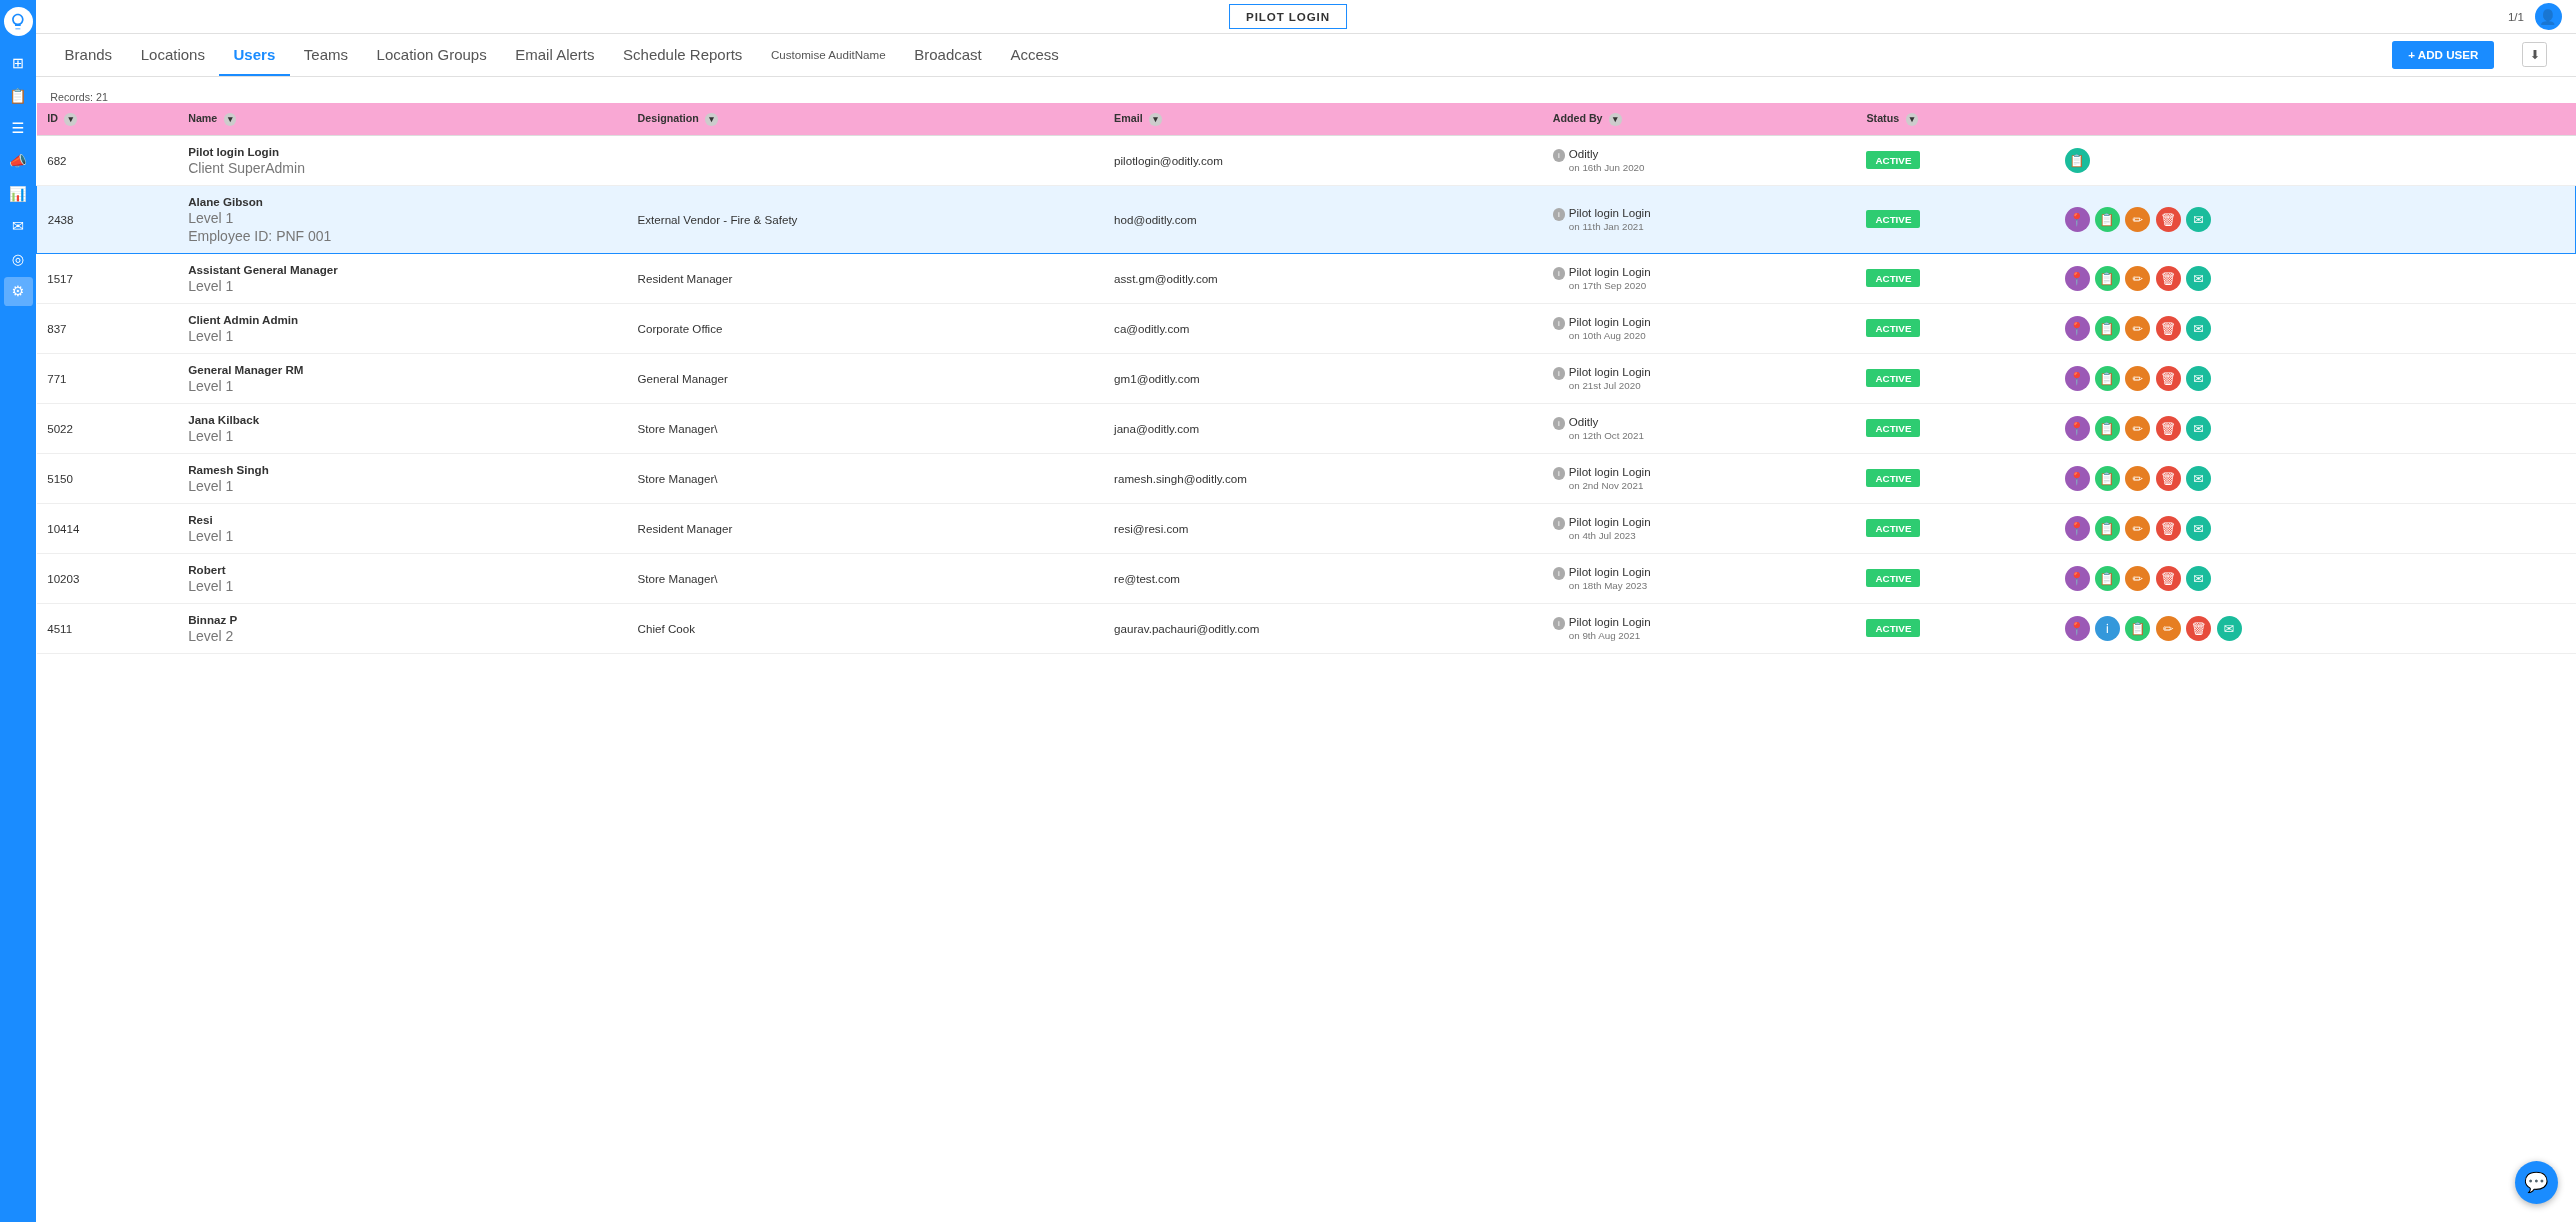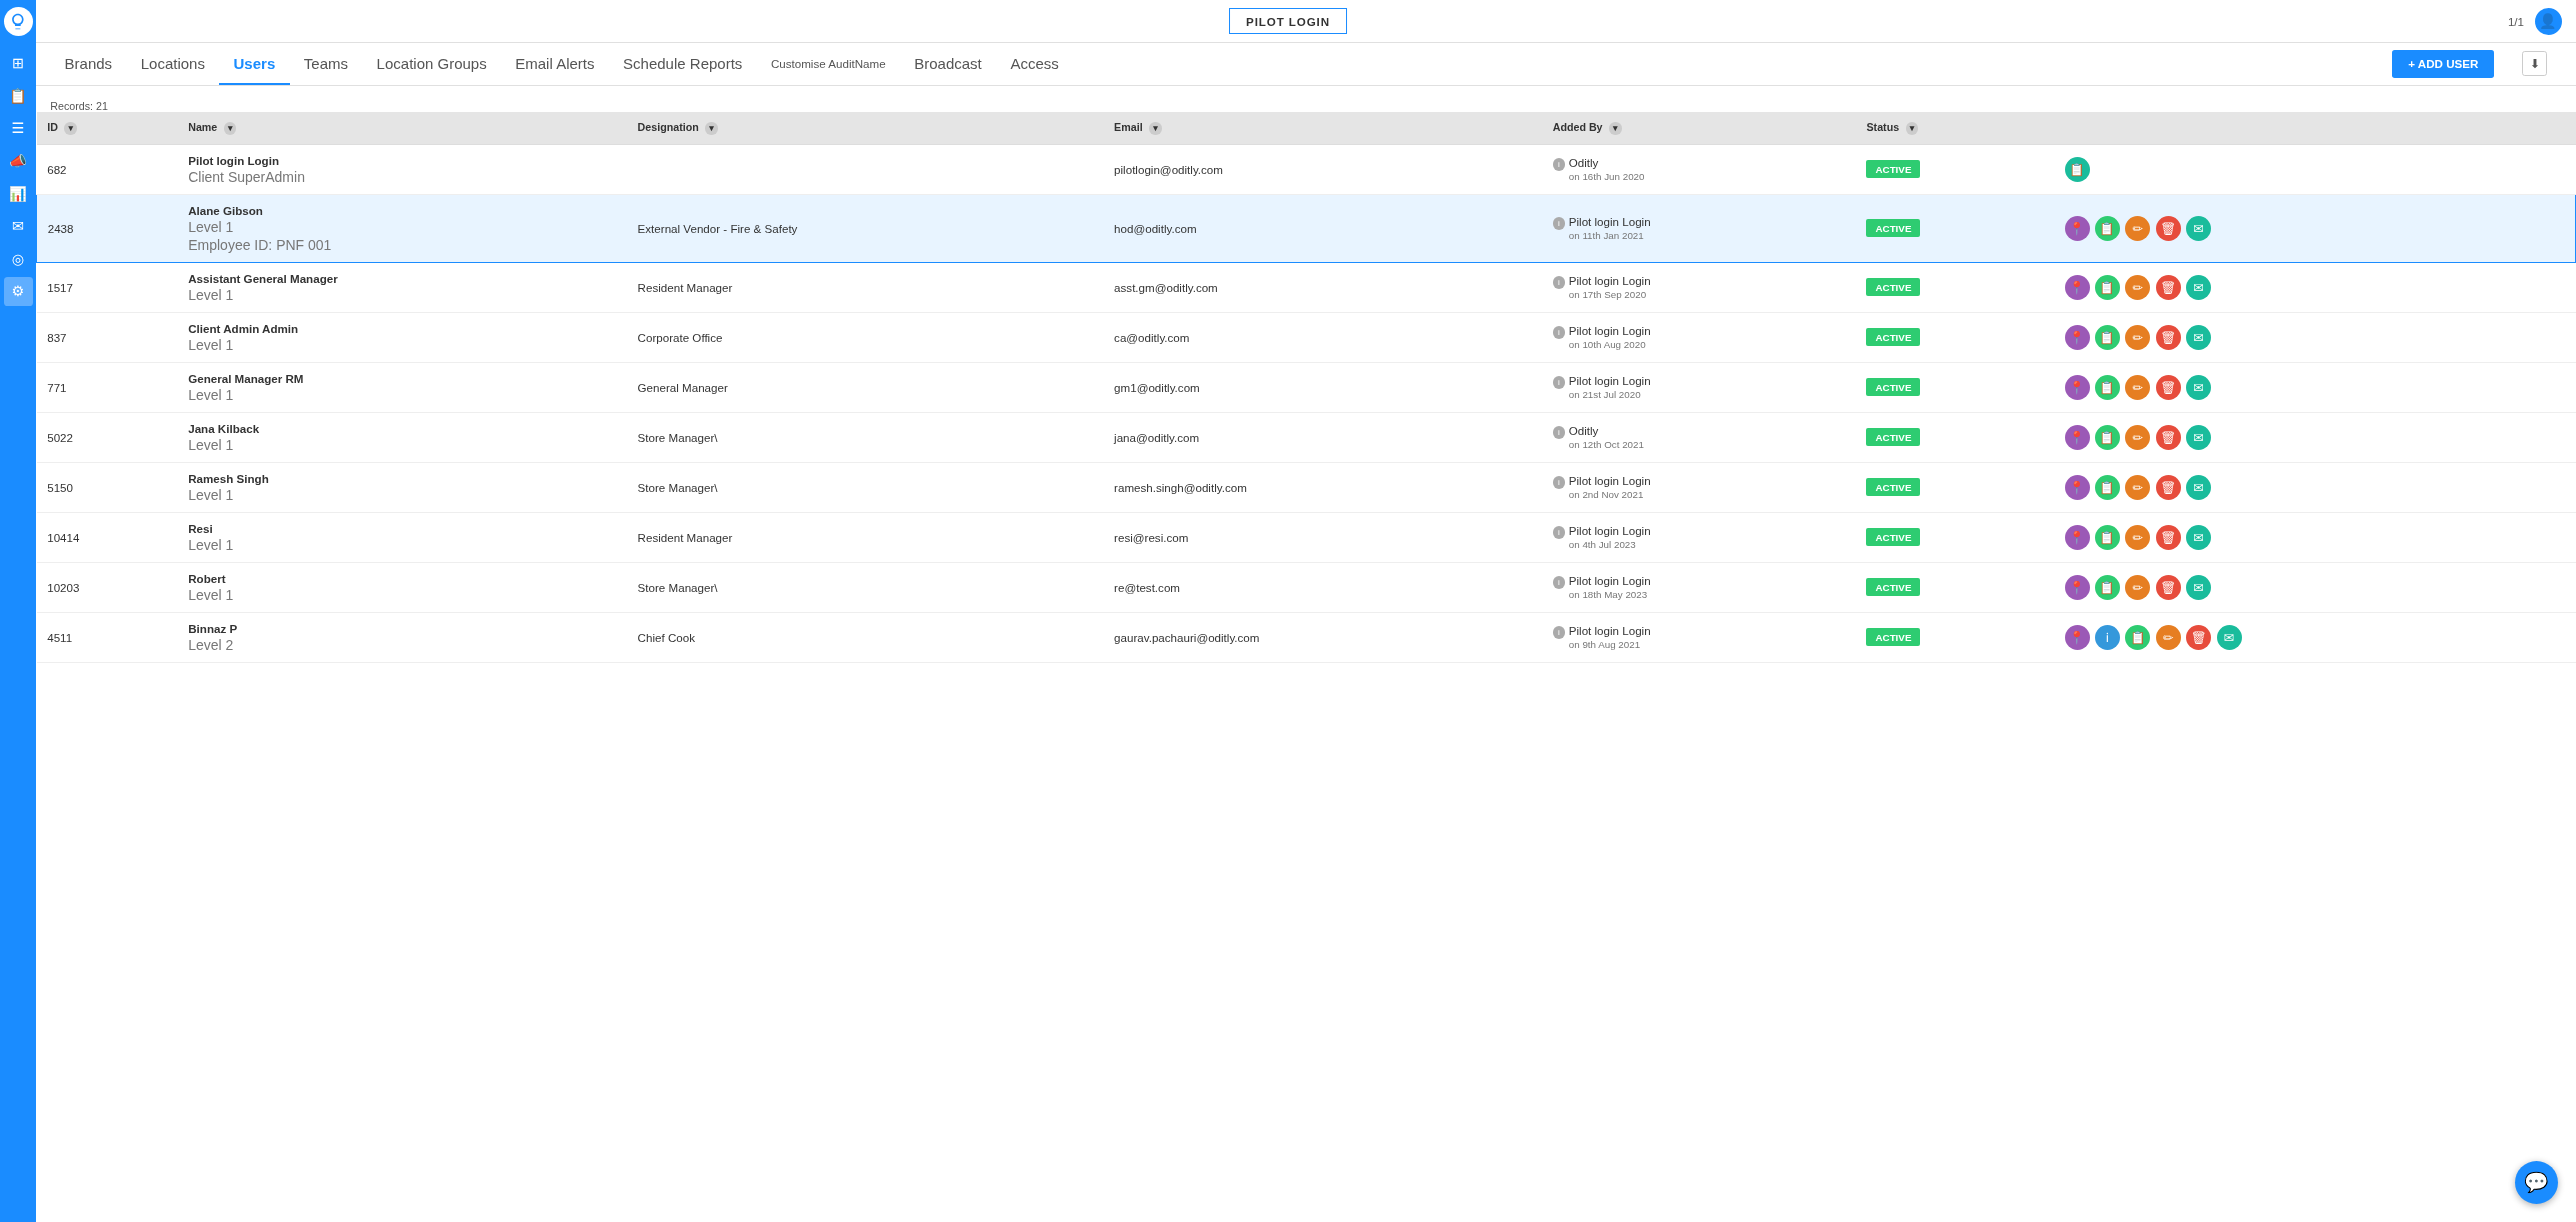--- a/index.html
+++ b/index.html
@@ -40,21 +40,21 @@
       flex-direction: column;
       overflow: hidden;
     }
 
     
     .topbar {
       display: flex;
       align-items: center;
       justify-content: space-between;
       padding: 0 14.3px;
-      height: 43px;
+      height: 34px;
       border-bottom: 0.9px solid #e0e0e0;
       flex-shrink: 0;
     }
     .topbar-center {
       position: absolute;
       left: 50%;
       transform: translateX(-50%);
     }
     .pilot-login-btn {
       border: 1.8px solid #1a8cff;
@@ -146,21 +146,21 @@
     
     .table-container {
       flex: 1;
       overflow-y: auto;
     }
     table {
       width: 100%;
       border-collapse: collapse;
     }
     thead th {
-      background: #e5e5e5;
+      background: #f9a8d4;
       padding: 9px 10.7px;
       text-align: left;
       font-size: 10.7px;
       font-weight: bold;
       color: #333;
       border-bottom: 0.9px solid #ddd;
       white-space: nowrap;
     }
     thead th .sort-arrow {
       display: inline-block;

